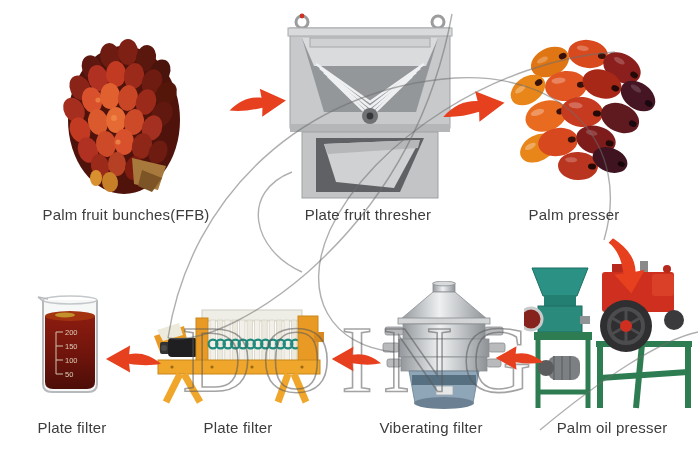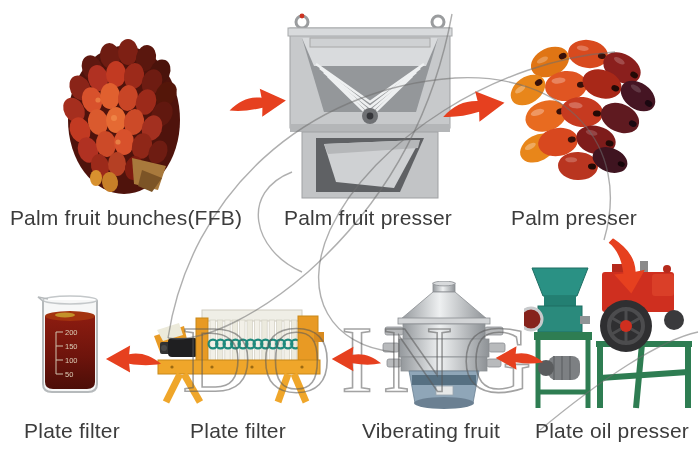--- a/index.html
+++ b/index.html
@@ -3,21 +3,21 @@
 <meta charset="utf-8">
 <style>
   html,body{margin:0;padding:0;background:#fff;}
   .canvas{
     position:relative;width:700px;height:450px;background:#ffffff;
     overflow:hidden;font-family:"Liberation Sans",sans-serif;
   }
   .item{position:absolute;margin:0;padding:0;z-index:1;}
   .label{
     position:absolute;z-index:3;transform:translateX(-50%);
-    font-size:21px;line-height:1.15;color:var(--label-color,#3c3c3c);
+    font-size:15px;line-height:1.15;color:var(--label-color,#3c3c3c);
     white-space:nowrap;letter-spacing:.2px;font-weight:400;
   }
   .arrow{position:absolute;z-index:4;}
   .arrow path{fill:var(--arrow-color,#e6401f);}
   .mirror{transform:scaleX(-1);}
   .watermark{position:absolute;left:0;top:0;z-index:2;pointer-events:none;}
   .wm-curve{fill:none;stroke:#6e6e6e;stroke-width:1.4;opacity:.55;}
   .wm-text{
     font-family:"Liberation Serif",serif;font-size:96px;letter-spacing:10px;
     fill:none;stroke:#585858;stroke-width:1.6;opacity:.55;
@@ -356,20 +356,20 @@
 
   <svg class="arrow mirror" style="left:330px;top:342px;" width="52" height="34" viewBox="0 0 60 38">
     <path d="M1,24 C12,15 22,12 34,14 L33,5 L58,19 L33,33 L34,24 C22,26 11,26 1,24 Z"></path>
   </svg>
 
   <svg class="arrow mirror" style="left:104px;top:340px;" width="58" height="38" viewBox="0 0 60 38">
     <path d="M1,24 C12,15 22,12 34,14 L33,5 L58,19 L33,33 L34,24 C22,26 11,26 1,24 Z"></path>
   </svg>
 
   <div class="label" style="left:126px;top:206px;">Palm fruit bunches(FFB)</div>
-  <div class="label" style="left:368px;top:206px;">Palm fruit presser</div>
+  <div class="label" style="left:368px;top:206px;">Plate fruit thresher</div>
   <div class="label" style="left:574px;top:206px;">Palm presser</div>
   <div class="label" style="left:72px;top:419px;">Plate filter</div>
   <div class="label" style="left:238px;top:419px;">Plate filter</div>
-  <div class="label" style="left:431px;top:419px;">Viberating fruit</div>
-  <div class="label" style="left:612px;top:419px;">Plate oil presser</div>
+  <div class="label" style="left:431px;top:419px;">Viberating filter</div>
+  <div class="label" style="left:612px;top:419px;">Palm oil presser</div>
 
 </div>
 
 </body></html>

